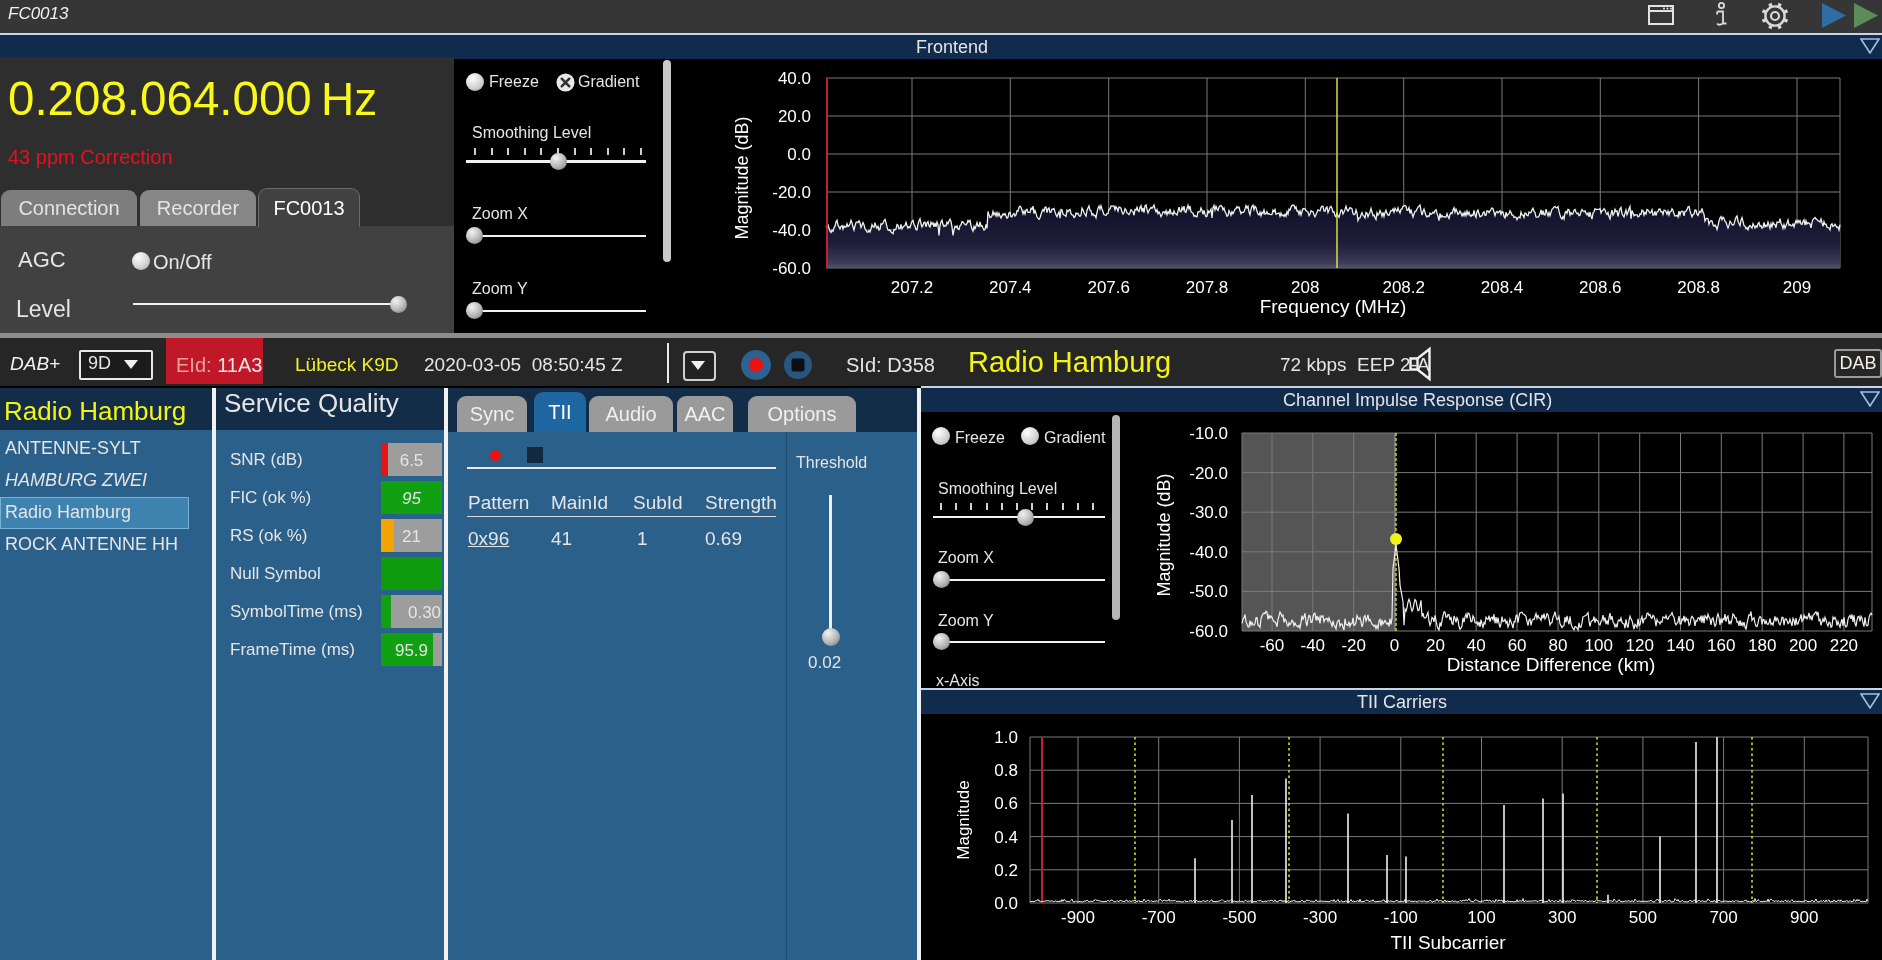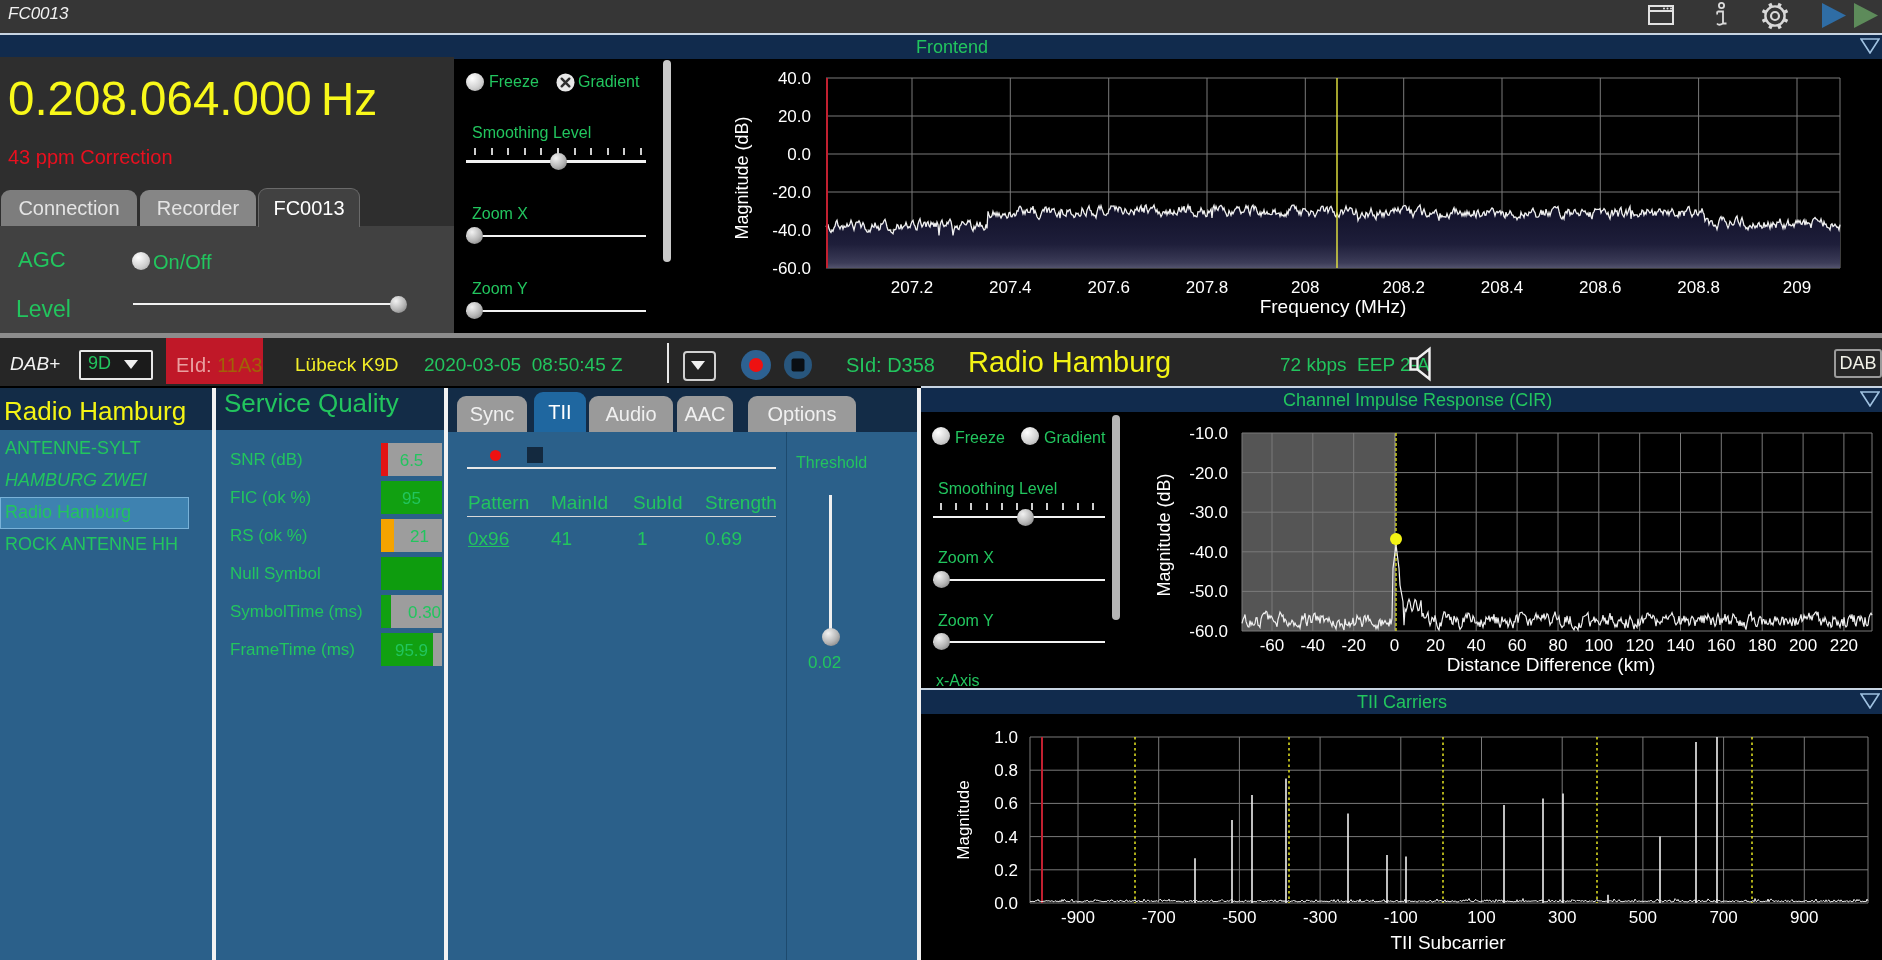--- a/index.html
+++ b/index.html
@@ -1,17 +1,17 @@
 <!DOCTYPE html>
 <html><head><meta charset="utf-8"><title>FC0013</title>
 <style>
 html,body{margin:0;padding:0;background:#000;}
 body{width:1882px;height:960px;font-family:"Liberation Sans",sans-serif;overflow:hidden;position:relative;}
 .abs{position:absolute;}
-.w{color:#22c55e;}
+.w{color:#e5e5e5;}
 .hdrband{background:#112b4d;border-top:2px solid #c7d4e2;}
 .navyhdr{background:#132c47;}
 .blue{background:#2b608a;}
 .radio{width:18px;height:18px;border-radius:50%;background:radial-gradient(circle at 35% 30%,#ffffff,#cfcfcf 60%,#9a9a9a);}
 .thumb{width:17px;height:17px;border-radius:50%;background:radial-gradient(circle at 35% 30%,#f2f2f2,#b5b5b5 55%,#6f6f6f);}
 .track{height:2px;background:#f2f2f2;}
 .vsep{background:#f2f2f2;}
 .tick{width:2px;height:7px;background:#cfcfcf;position:absolute;}
 </style></head><body>
 
@@ -143,21 +143,21 @@
   </svg>
 <div class="abs" style="left:0;top:333px;width:1882px;height:5px;background:#8c8c8c;"></div>
 <div class="abs" style="left:0;top:338px;width:1882px;height:48px;background:#262626;"></div>
 <div class="abs" style="left:10px;top:353px;color:#f2f2f2;font-size:19px;font-style:italic;">DAB+</div>
 <div class="abs" style="left:79px;top:350px;width:70px;height:26px;background:#1b1b1b;border:2px solid #e8e8e8;border-radius:2px;"></div>
 <div class="abs w" style="left:88px;top:353px;font-size:18px;">9D</div>
 <svg class="abs" style="left:122px;top:359px;" width="18" height="11" viewBox="0 0 18 11">
     <polygon points="2,1 16,1 9,10" fill="#f0f0f0"></polygon>
   </svg>
 <div class="abs" style="left:166px;top:338px;width:97px;height:46px;background:#c01828;"></div>
-<div class="abs" style="left:176px;top:354px;font-size:20px;color:#e9a0a0;">EId: <span style="color:#a16207;">11A3</span></div>
+<div class="abs" style="left:176px;top:354px;font-size:20px;color:#e9a0a0;">EId: <span style="color:#e5e5e5;">11A3</span></div>
 <div class="abs" style="left:295px;top:354px;font-size:19px;color:#f2ee28;">Lübeck K9D</div>
 <div class="abs w" style="left:424px;top:354px;font-size:19px;">2020-03-05&nbsp; 08:50:45 Z</div>
 <div class="abs" style="left:667px;top:343px;width:2px;height:40px;background:#e8e8e8;"></div>
 <div class="abs" style="left:683px;top:351px;width:29px;height:26px;border:2px solid #d0d0d0;border-radius:4px;background:#222;"></div>
 <svg class="abs" style="left:689px;top:360px;" width="18" height="11" viewBox="0 0 18 11">
     <polygon points="2,1 16,1 9,10" fill="#f0f0f0"></polygon>
   </svg>
 <svg class="abs" style="left:738px;top:347px;" width="80" height="36" viewBox="0 0 80 36">
 <circle cx="18" cy="18" r="15" fill="#2d6191"></circle>
     <circle cx="18" cy="18" r="7" fill="#ee1111"></circle>
@@ -184,25 +184,25 @@
 <div class="abs navyhdr" style="left:216px;top:388px;width:228px;height:42px;"></div>
 <div class="abs w" style="left:224px;top:388px;font-size:26px;">Service Quality</div>
 <div class="abs blue" style="left:216px;top:430px;width:228px;height:530px;"></div>
 <div class="abs w" style="left:230px;top:450px;font-size:17px;">SNR (dB)</div>
 <div class="abs" style="left:381px;top:443px;width:61px;height:33px;background:#9d9d9d;"></div>
 <div class="abs" style="left:381px;top:443px;width:7px;height:33px;background:#e31414;"></div>
 <div class="abs w" style="left:381px;top:451px;width:61px;font-size:17px;text-align:center;">6.5</div>
 <div class="abs w" style="left:230px;top:488px;font-size:17px;">FIC (ok %)</div>
 <div class="abs" style="left:381px;top:481px;width:61px;height:33px;background:#9d9d9d;"></div>
 <div class="abs" style="left:381px;top:481px;width:61px;height:33px;background:#11a011;"></div>
-<div class="abs w" style="left:381px;top:489px;width:61px;font-size:17px;text-align:center;">95</div>
+<div class="abs w" style="left:381px;top:489px;width:61px;font-size:17px;text-align:center;font-style:italic;">95</div>
 <div class="abs w" style="left:230px;top:526px;font-size:17px;">RS (ok %)</div>
 <div class="abs" style="left:381px;top:519px;width:61px;height:33px;background:#9d9d9d;"></div>
 <div class="abs" style="left:381px;top:519px;width:13px;height:33px;background:#f5a300;"></div>
-<div class="abs w" style="left:381px;top:527px;width:61px;font-size:17px;text-align:center;padding-left:8px;">21</div>
+<div class="abs w" style="left:381px;top:527px;width:61px;font-size:17px;text-align:center;">21</div>
 <div class="abs w" style="left:230px;top:564px;font-size:17px;">Null Symbol</div>
 <div class="abs" style="left:381px;top:557px;width:61px;height:33px;background:#9d9d9d;"></div>
 <div class="abs" style="left:381px;top:557px;width:61px;height:33px;background:#0e9c0e;"></div>
 <div class="abs w" style="left:230px;top:602px;font-size:17px;">SymbolTime (ms)</div>
 <div class="abs" style="left:381px;top:595px;width:61px;height:33px;background:#9d9d9d;"></div>
 <div class="abs" style="left:381px;top:595px;width:10px;height:33px;background:#11a011;"></div>
 <div class="abs w" style="left:394px;top:603px;width:61px;font-size:17px;text-align:center;">0.30</div>
 <div class="abs w" style="left:230px;top:640px;font-size:17px;">FrameTime (ms)</div>
 <div class="abs" style="left:381px;top:633px;width:61px;height:33px;background:#9d9d9d;"></div>
 <div class="abs" style="left:381px;top:633px;width:52px;height:33px;background:#11a011;"></div>

